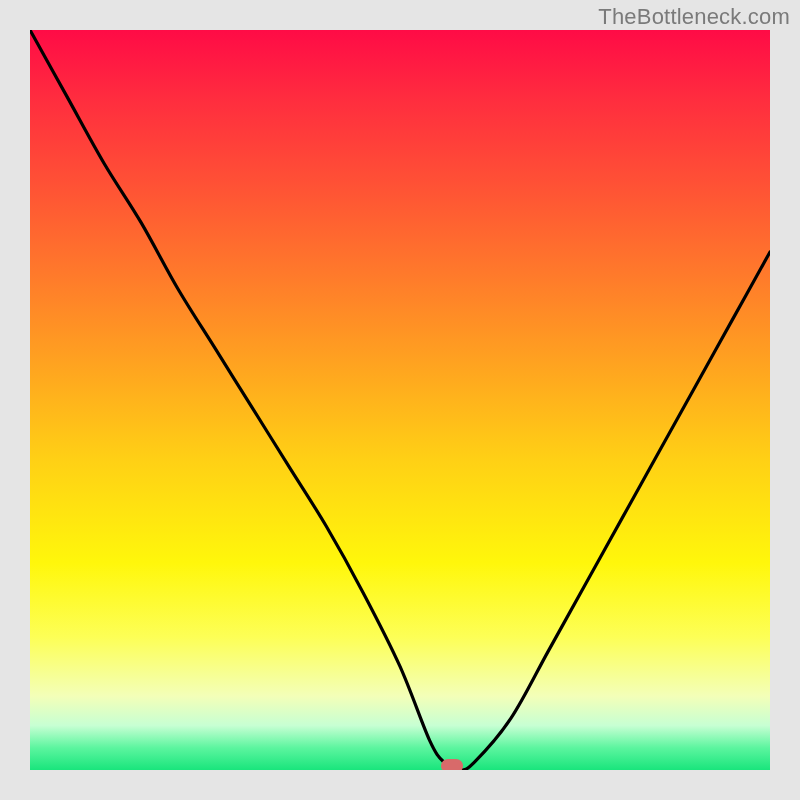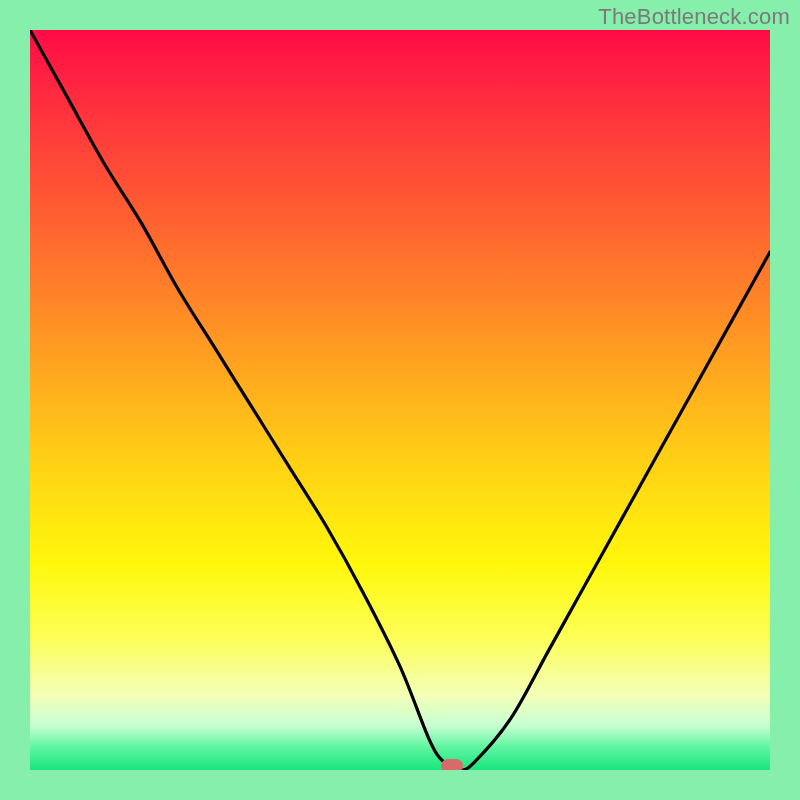--- a/index.html
+++ b/index.html
@@ -8,21 +8,21 @@
     width: 800px;
     height: 800px;
     background: #000;
     overflow: hidden;
     font-family: Arial, Helvetica, sans-serif;
   }
   .frame {
     position: relative;
     width: 800px;
     height: 800px;
-    background: #86efac;
+    background: #e5e5e5;
   }
   .watermark {
     position: absolute;
     top: 4px;
     right: 10px;
     color: #7a7a7a;
     font-size: 22px;
     font-weight: 400;
     letter-spacing: 0.2px;
     z-index: 5;

